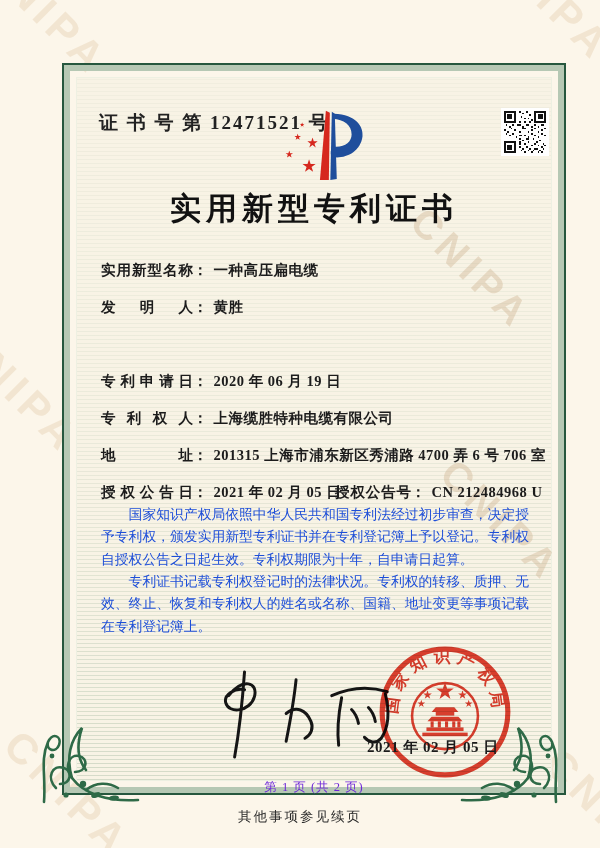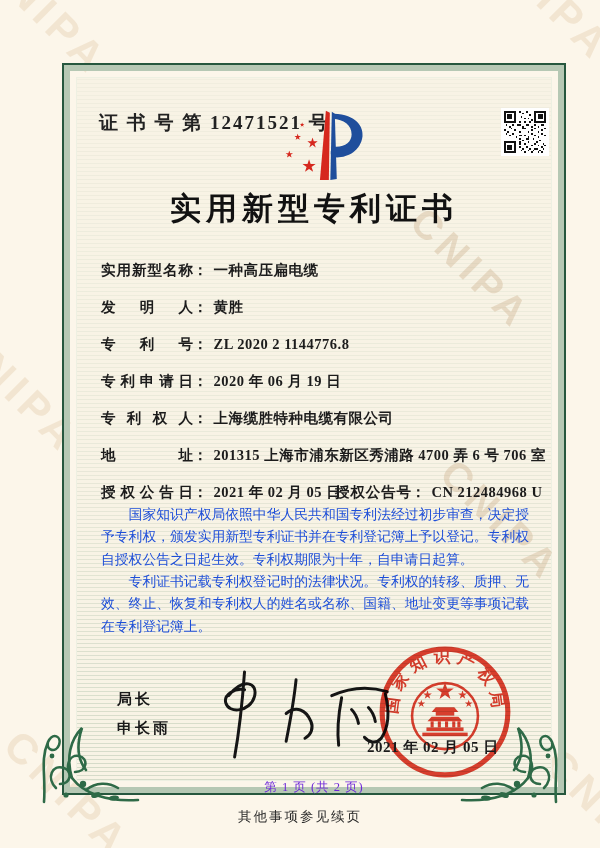--- a/index.html
+++ b/index.html
@@ -196,23 +196,20 @@
       </div>
 
       <div class="title">实用新型专利证书</div>
 
       <div class="field-row fr-1">
         <span class="flabel">发明人</span><span class="fcolon">：</span><span class="fvalue">黄胜</span>
       </div>
       <div class="field-row fr-0">
         <span class="flabel">实用新型名称</span><span class="fcolon">：</span><span class="fvalue">一种高压扁电缆</span>
       </div>
-      <div class="field-row fr-2">
-        <span class="flabel">专利号</span><span class="fcolon">：</span><span class="fvalue">ZL 2020 2 1144776.8</span>
-      </div>
       <div class="field-row fr-3">
         <span class="flabel">专利申请日</span><span class="fcolon">：</span><span class="fvalue">2020 年 06 月 19 日</span>
       </div>
       <div class="field-row fr-4">
         <span class="flabel">专利权人</span><span class="fcolon">：</span><span class="fvalue">上海缆胜特种电缆有限公司</span>
       </div>
       <div class="field-row fr-5">
         <span class="flabel">地址</span><span class="fcolon">：</span><span class="fvalue">201315 上海市浦东新区秀浦路 4700 弄 6 号 706 室</span>
       </div>
       <div class="field-row fr-6">
@@ -220,24 +217,20 @@
         <span class="grant-second">
           <span class="flabel2">授权公告号</span><span class="fcolon">：</span><span class="fvalue">CN 212484968 U</span>
         </span>
       </div>
 
       <div class="body-text">
         <p>国家知识产权局依照中华人民共和国专利法经过初步审查，决定授予专利权，颁发实用新型专利证书并在专利登记簿上予以登记。专利权自授权公告之日起生效。专利权期限为十年，自申请日起算。</p>
         <p>专利证书记载专利权登记时的法律状况。专利权的转移、质押、无效、终止、恢复和专利权人的姓名或名称、国籍、地址变更等事项记载在专利登记簿上。</p>
       </div>
 
-      <div class="director">
-        <div>局长</div>
-        <div>申长雨</div>
-      </div>
 
       <svg class="signature" viewBox="0 0 220 95" aria-label="申长雨">
         <g fill="none" stroke="#151515" stroke-width="3" stroke-linecap="round" stroke-linejoin="round">
           <path d="M36,30 C50,12 66,16 62,31 C58,46 36,49 33,37 C31,29 42,22 52,24"></path>
           <path d="M52,6 C50,34 47,64 42,92"></path>
           <path d="M104,14 C102,34 98,56 94,76"></path>
           <path d="M94,48 C104,40 114,44 119,56 C122,63 119,70 113,73"></path>
           <path d="M140,30 C160,21 180,21 196,26"></path>
           <path d="M150,32 C147,48 145,64 147,80"></path>
           <path d="M194,28 C198,44 198,61 190,73 C185,79 177,77 173,72"></path>

